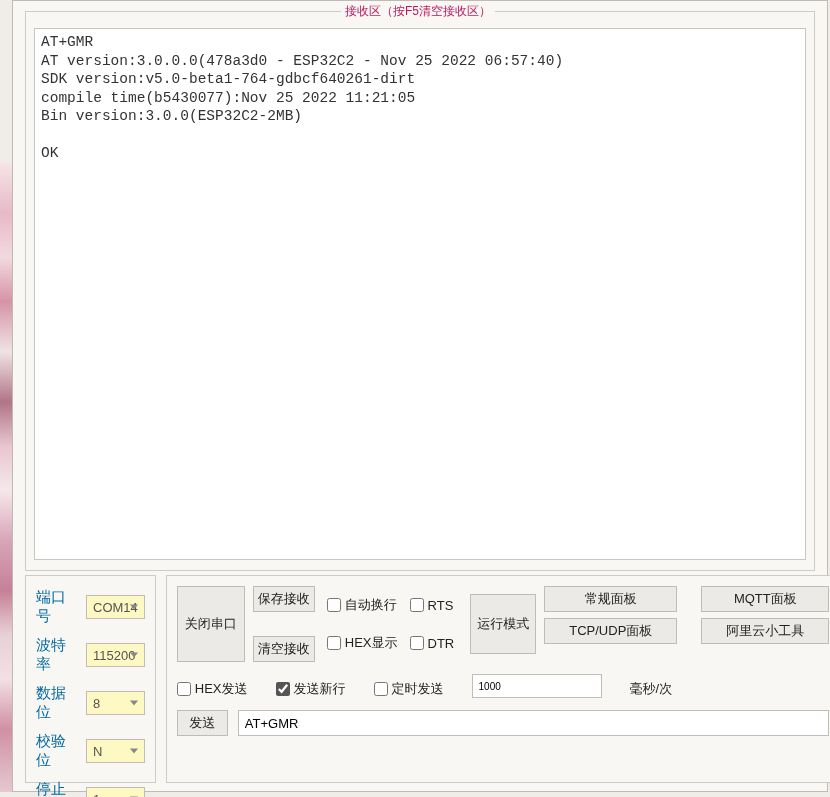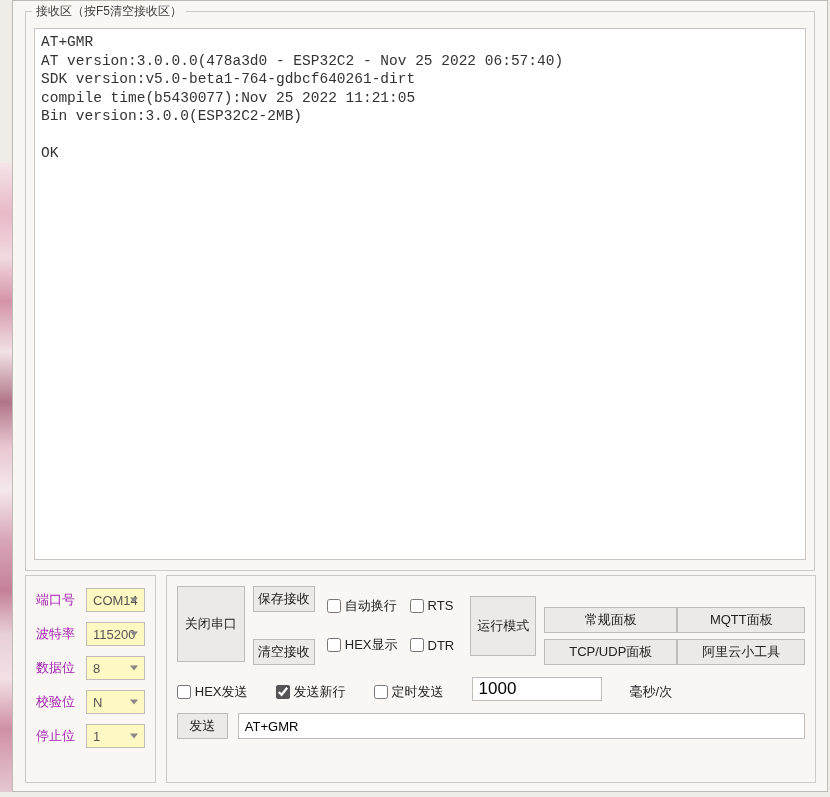--- a/index.html
+++ b/index.html
@@ -42,23 +42,24 @@
       top: 2px;
       right: 12px;
       height: 568px;
       border: 1px solid #cecbc7;
       background: #f9f7f4;
       padding: 8px 8px 10px 8px;
       margin: 0;
     }
     fieldset.receive-area legend {
       font-size: 12px;
-      color: #404040;
+      color: #be185d;
       padding: 0 4px;
       margin-left: -2px;
+      text-align: center;
     }
     .receive-text {
       width: 100%;
       height: 100%;
       background: #ffffff;
       border: 1px solid #c9c6c2;
       padding: 4px 6px;
       font-family: "Consolas","Courier New",monospace;
       font-size: 14.5px;
       color: #333333;
@@ -86,22 +87,22 @@
       flex-direction: column;
       gap: 10px;
     }
     .cfg-row {
       display: flex;
       align-items: center;
       gap: 8px;
     }
     .cfg-label {
       width: 42px;
-      font-size: 13px;
-      color: #a21caf;
+      font-size: 15px;
+      color: #0369a1;
     }
     .combo {
       flex: 1;
       height: 24px;
       border: 1px solid #c0bdb9;
       background: #fef9c3;
       color: #555;
       display: flex;
       align-items: center;
       padding: 0 6px;
@@ -180,36 +181,35 @@
     }
     .modes-col {
       display: flex;
       flex-direction: column;
       justify-content: center;
     }
     .panels-grid {
       display: grid;
       grid-template-columns: auto auto;
       grid-template-rows: 26px 26px;
-      gap: 6px 0;
-      margin-top: 21px;
+      gap: 6px 24px;
     }
     .panels-grid .btn { height: 26px; }
     .row2 {
       display: flex;
       align-items: flex-end;
       gap: 28px;
     }
     .interval-input {
       width: 130px;
       height: 24px;
       border: 1px solid #c0bdb9;
       background: #fff;
       padding: 0 6px;
-      font-size: 17px;
+      font-size: 10px;
       outline: none;
     }
     .unit-label {
       font-size: 13px;
       color: #222;
     }
     .row3 {
       display: flex;
       align-items: center;
       gap: 10px;

